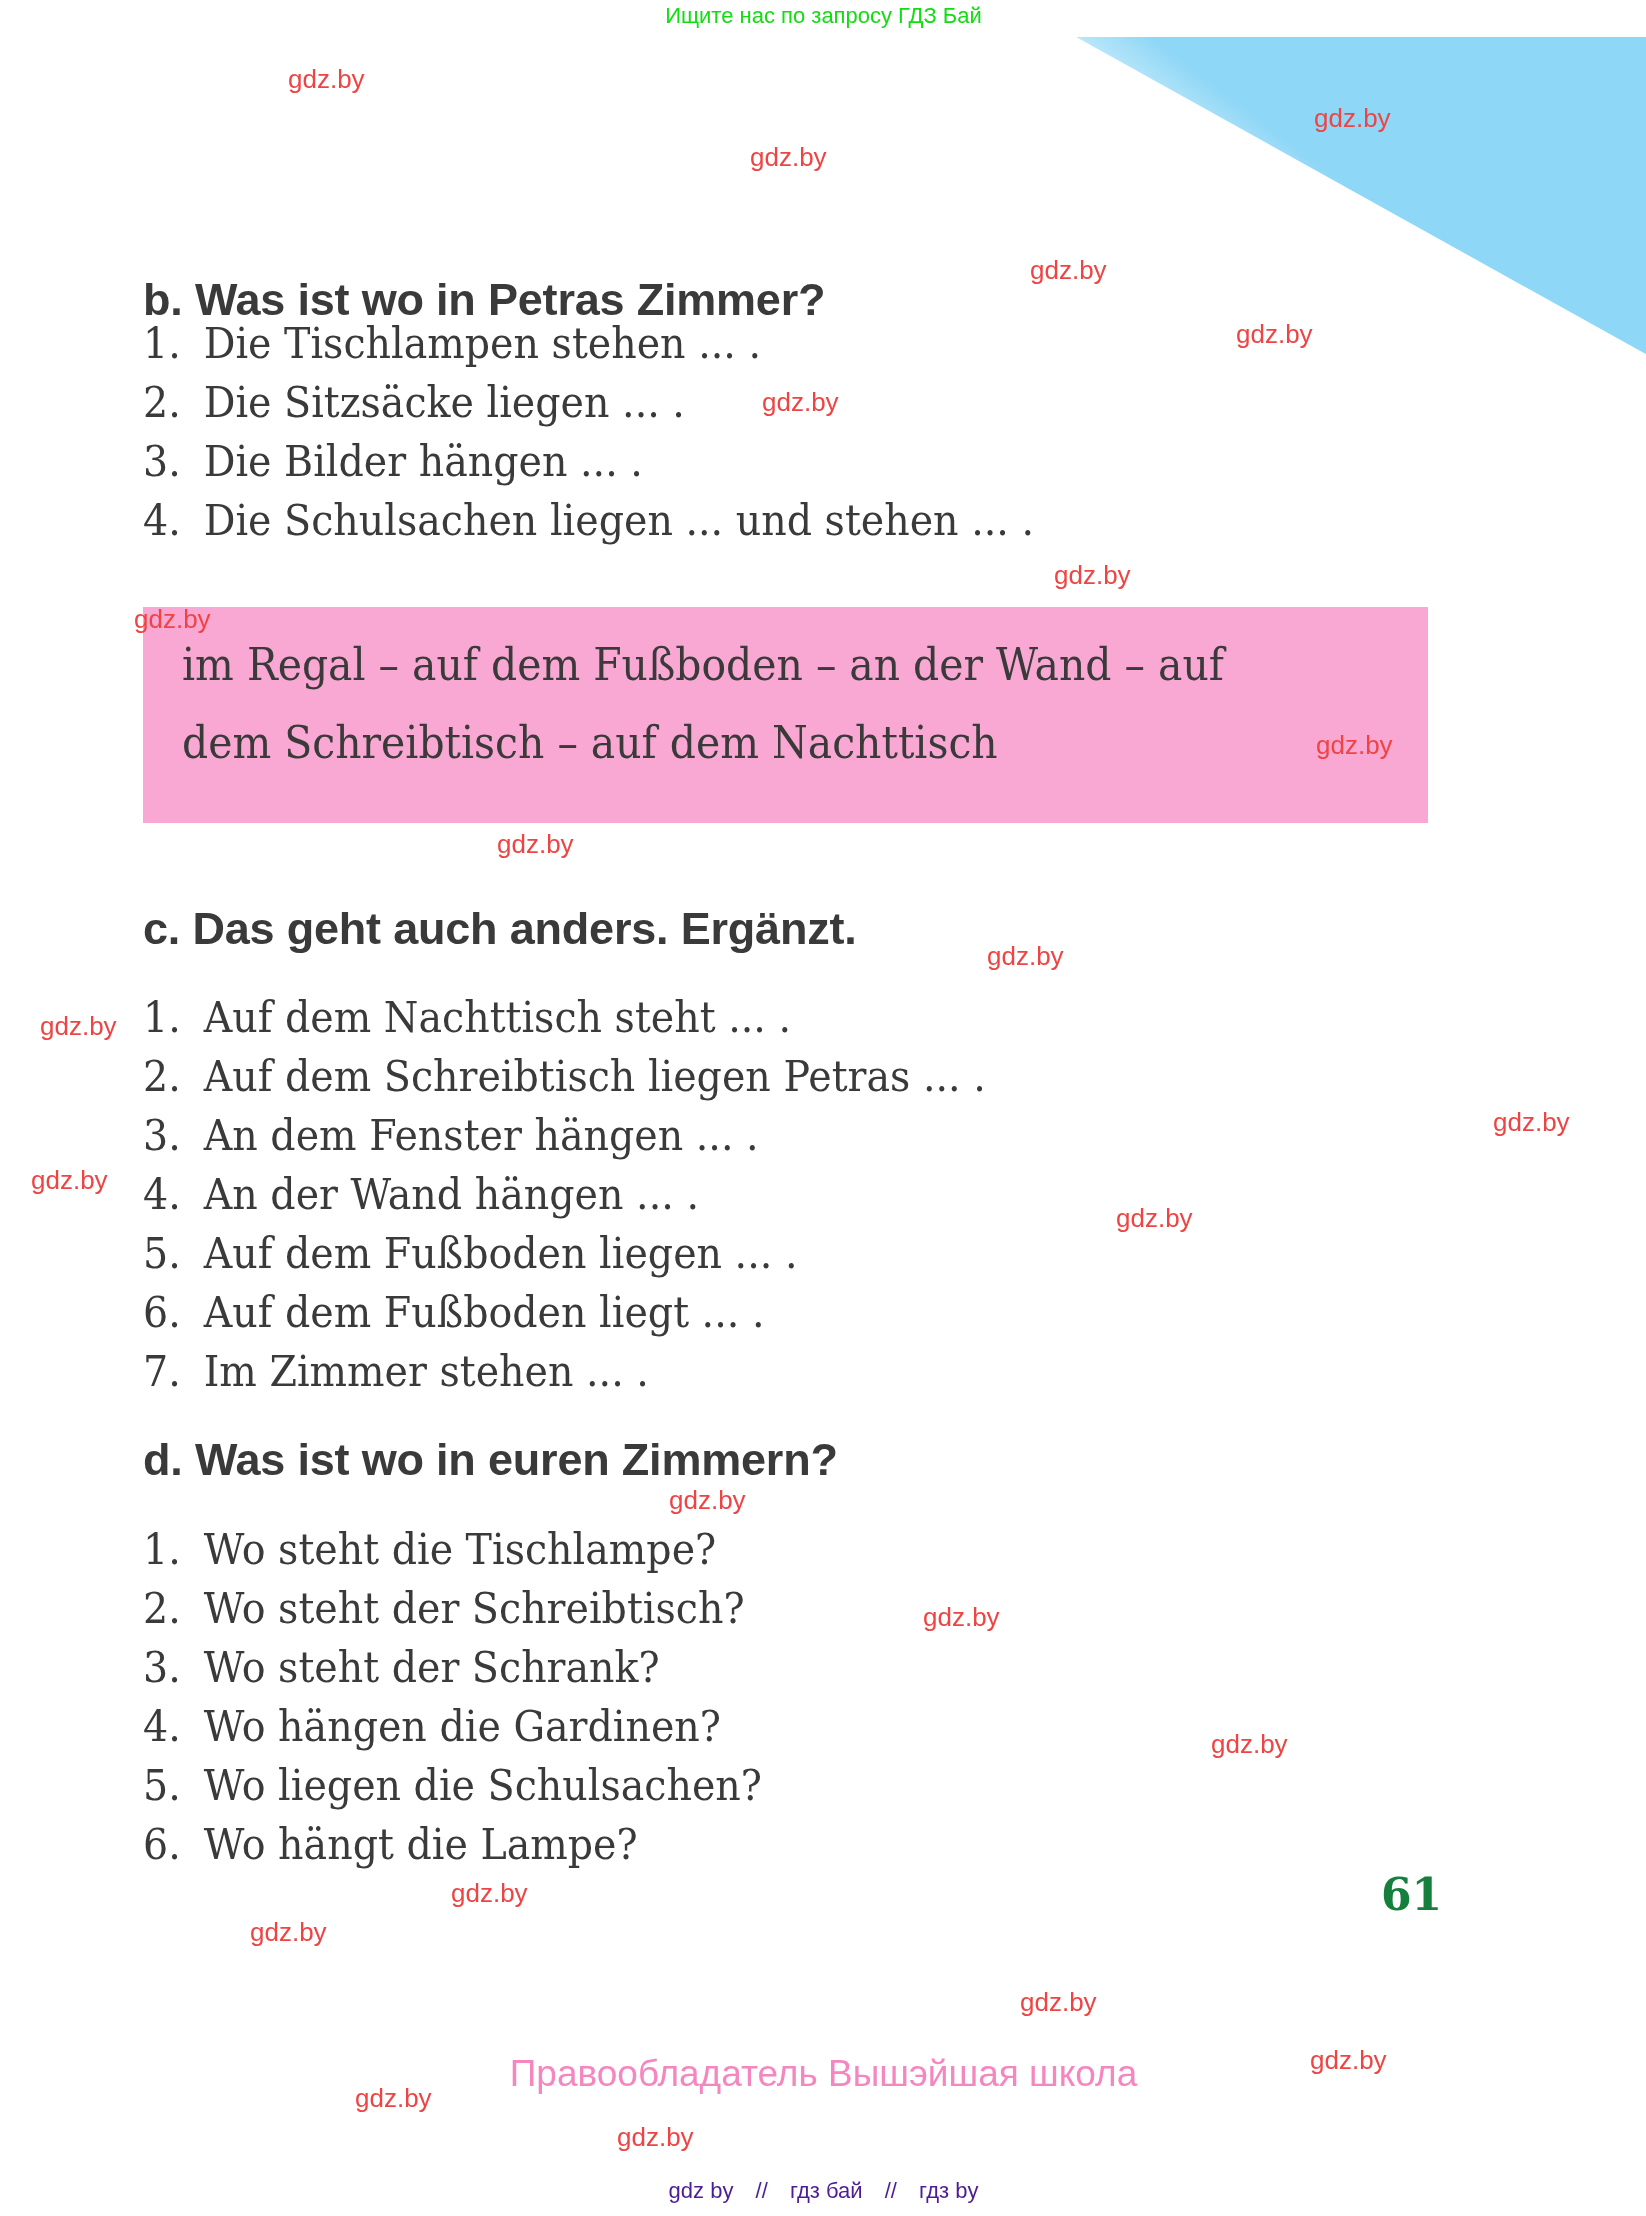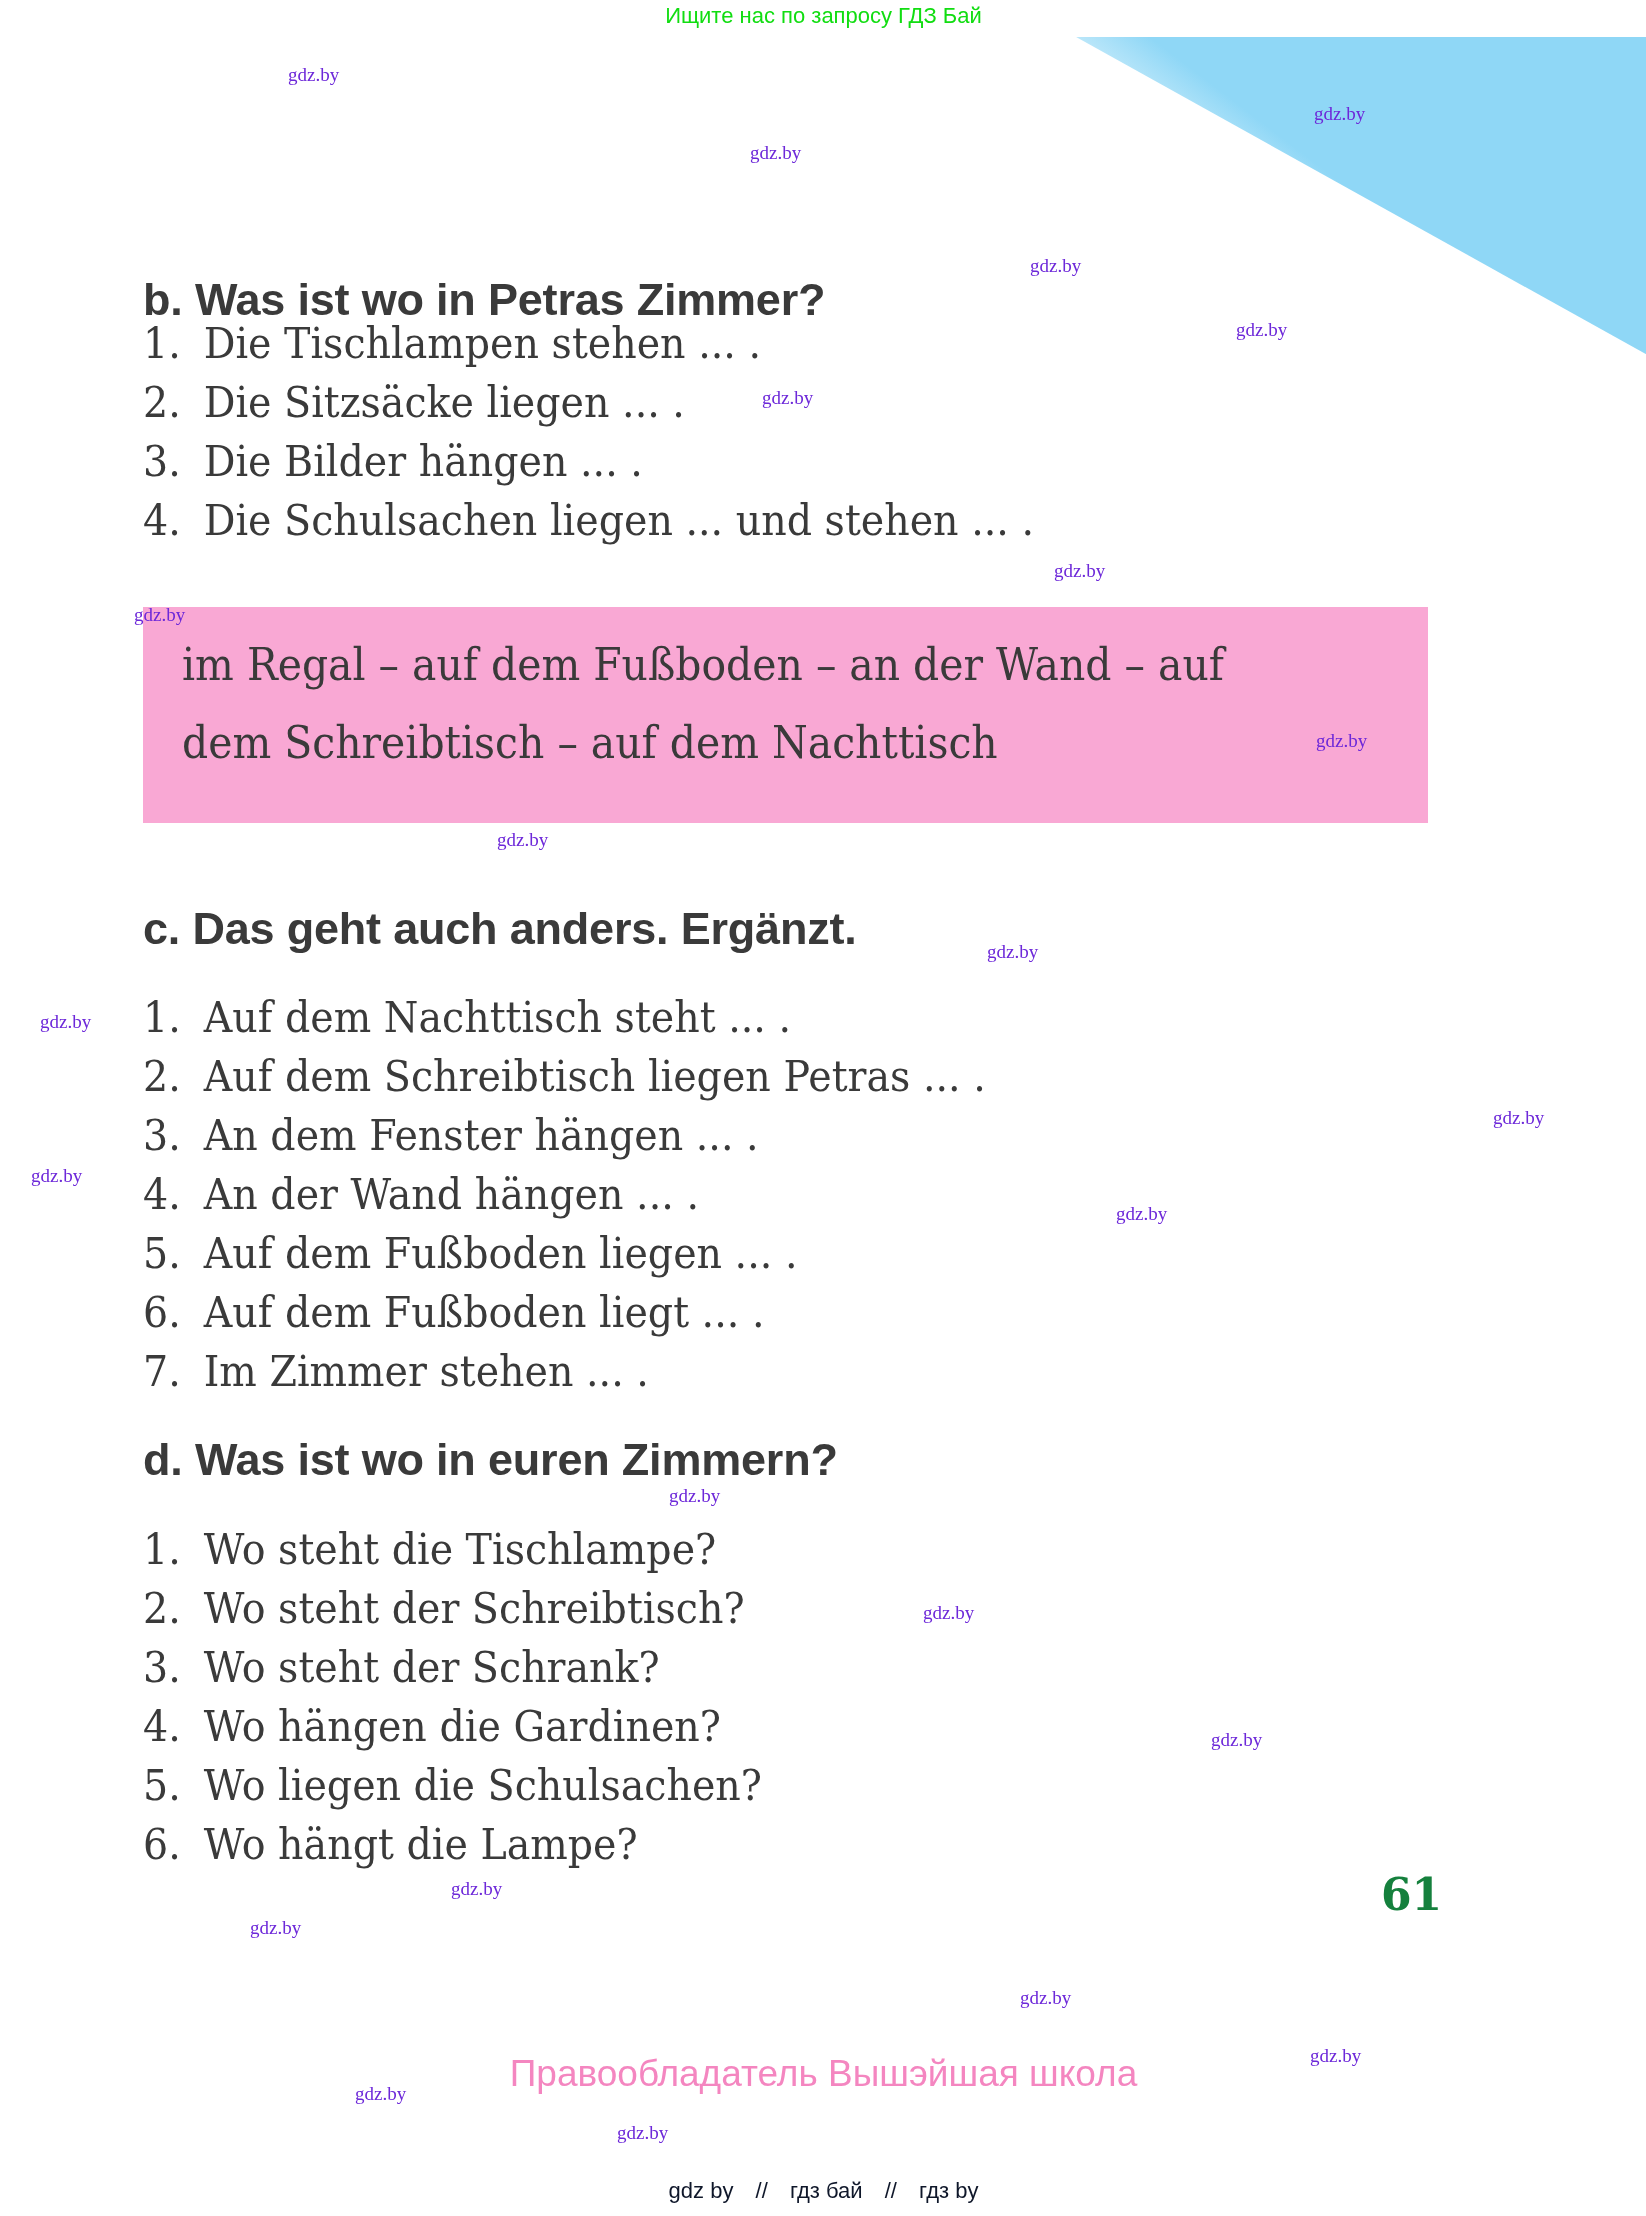--- a/index.html
+++ b/index.html
@@ -41,26 +41,26 @@
   .page-number {
     position: absolute; left: 1381px; top: 1869px;
     font-family: "DejaVu Serif", serif; font-size: 44px; color: #15803d; font-weight: bold;
   }
   .copyright {
     position: absolute; left: 0; top: 2021px; width: 1647px; text-align: center;
     font-family: "Liberation Sans", sans-serif; font-size: 37px; color: #f486c0; margin-top: 32px;
   }
   .footer-links {
     position: absolute; left: 0; top: 2178px; width: 1647px; text-align: center;
-    font-family: "Liberation Sans", sans-serif; font-size: 22px; color: #0f172a;
+    font-family: "Liberation Sans", sans-serif; font-size: 22px; color: #4c1d95;
   }
   .footer-links span { margin: 0 8px; }
   .wm {
-    position: absolute; font-family: Liberation Serif, serif;
-    font-size: 19px; color: #6d28d9; white-space: nowrap;
+    position: absolute; font-family: Liberation Sans, sans-serif;
+    font-size: 26px; color: #ef4444; white-space: nowrap;
   }
 </style>
 </head>
 <body>
 
 <svg class="corner-band" width="1647" height="2216" viewBox="0 0 2043 2750">
   <defs>
     <linearGradient id="bandGrad" x1="1560" y1="330" x2="1720" y2="120" gradientUnits="userSpaceOnUse">
       <stop offset="0" stop-color="#8fd7f6" stop-opacity="0"></stop>
       <stop offset="0.55" stop-color="#8fd7f6" stop-opacity="1"></stop>

